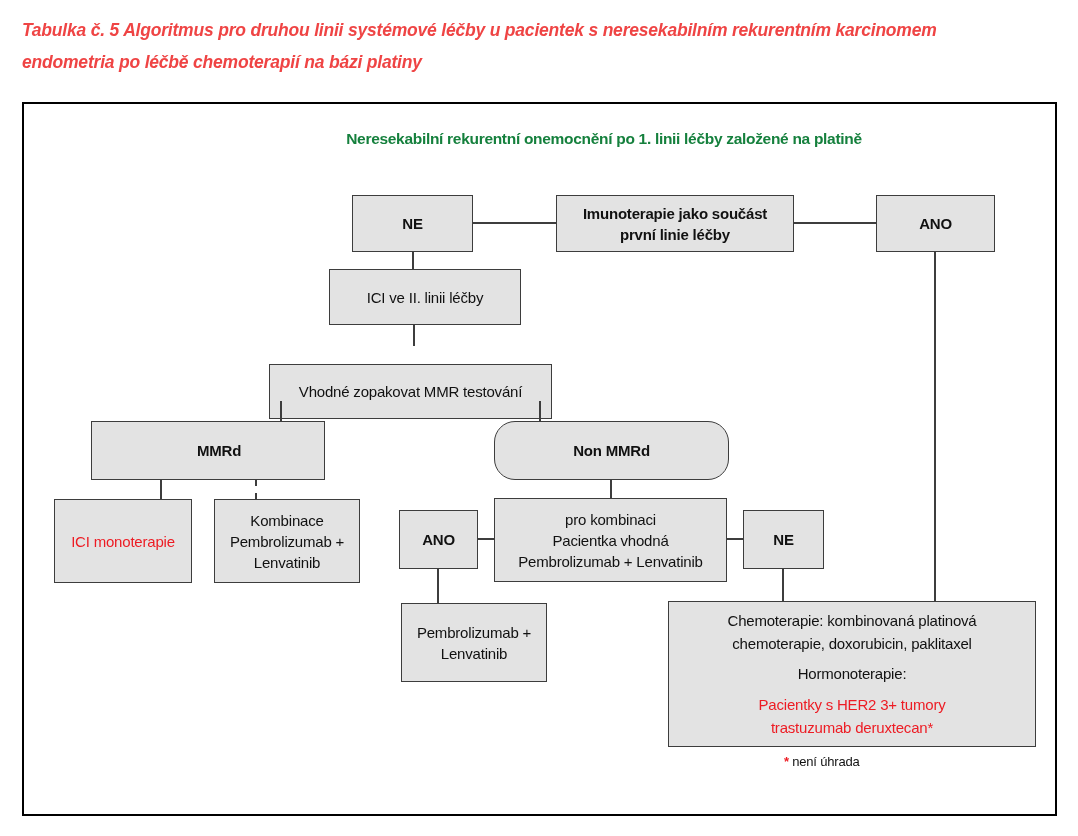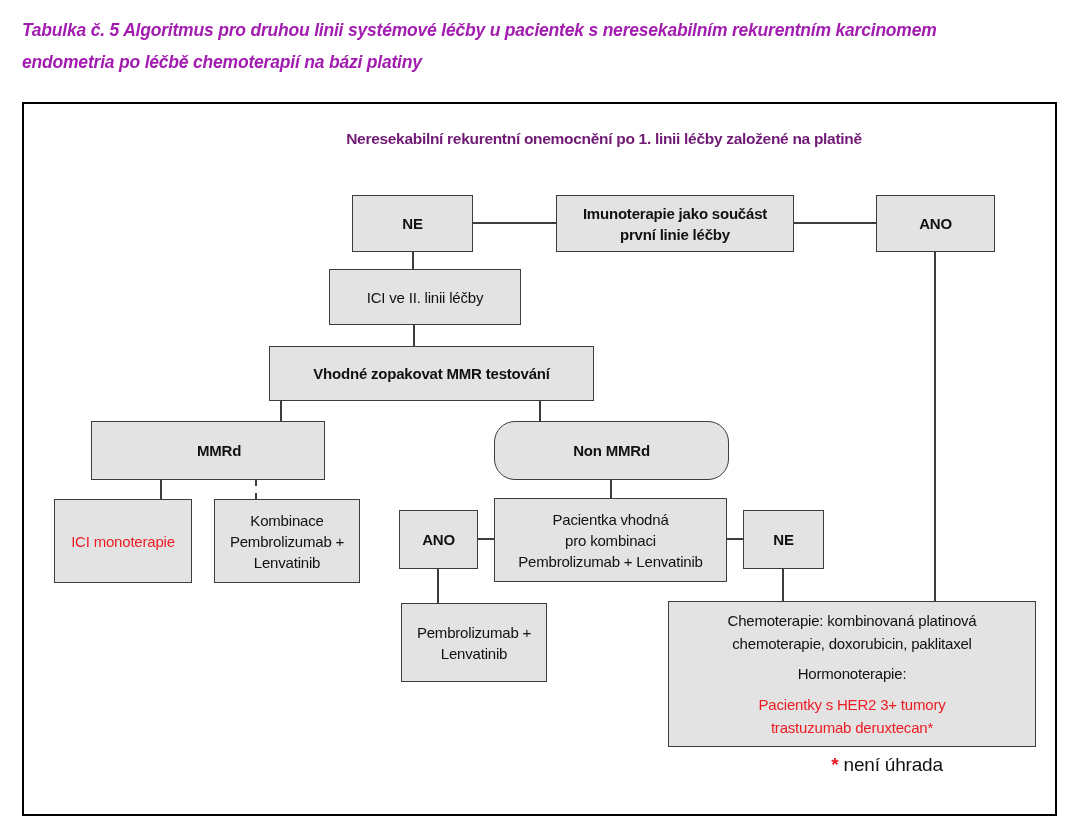--- a/index.html
+++ b/index.html
@@ -7,52 +7,52 @@
     position: relative;
     width: 1078px; height: 836px;
     font-family: "Liberation Sans", sans-serif;
     color: #111;
     background: #fff;
     overflow: hidden;
   }
   .figure-title {
     position: absolute; left: 22px; top: 14px; width: 1040px;
     font-size: 17.5px; font-weight: bold; font-style: italic;
-    line-height: 32px; color: #a21caf; letter-spacing: -0.2px;
+    line-height: 32px; color: #ef4444; letter-spacing: -0.2px;
   }
   .canvas {
     position: absolute; left: 22px; top: 102px;
     width: 1031px; height: 710px;
     border: 2px solid var(--outer_border, #000);
     background: #fff;
   }
   .heading {
     position: absolute; left: 240px; top: 26px; width: 680px;
     text-align: center; font-size: 15.5px; font-weight: bold;
-    letter-spacing: -0.3px; color: #701a75;
+    letter-spacing: -0.3px; color: #15803d;
   }
   .node {
     position: absolute;
     background: var(--box_fill, #e3e3e3);
     border: 1.5px solid var(--box_border, #3d3d3d);
     display: flex; align-items: center; justify-content: center;
     text-align: center; font-size: 15px; line-height: 1.4;
     letter-spacing: -0.2px; color: #111;
     box-sizing: border-box; padding: 2px 4px;
   }
   .bold { font-weight: bold; }
   .red { color: var(--red, #ed1c24); }
   .h-line { position: absolute; height: 2px; background: var(--line, #3d3d3d); }
   .v-line { position: absolute; width: 2px; background: var(--line, #3d3d3d); }
   .v-dash { position: absolute; width: 0; border-left: 2px dashed var(--line, #3d3d3d); }
   .chemo-inner { line-height: 1.55; }
   .chemo-inner .gap { margin-top: 7px; }
   .footnote {
     position: absolute; left: 760px; top: 650px; width: 206px;
-    text-align: center; font-size: 19px; color: #111; letter-spacing: -0.2px;
+    text-align: left; font-size: 13px; color: #111; letter-spacing: -0.2px;
   }
 </style>
 </head>
 <body>
 
 <div class="page">
 
   <div class="figure-title">
     <div>Tabulka č. 5  Algoritmus pro druhou linii systémové léčby u pacientek s neresekabilním rekurentním karcinomem</div>
     <div>endometria po léčbě chemoterapií na bázi platiny</div>
@@ -74,21 +74,21 @@
     </div>
 
     <div class="node bold" style="left:852px; top:91px; width:119px; height:57px;">
       <span>ANO</span>
     </div>
 
     <div class="node" style="left:305px; top:165px; width:192px; height:56px;text-align:right;">
       <span>ICI ve II. linii léčby</span>
     </div>
 
-    <div class="node" style="left:245px; top:242px; width:325px; height:55px;font-weight:bold;">
+    <div class="node" style="left:245px; top:260px; width:283px; height:55px;">
       <span>Vhodné zopakovat MMR testování</span>
     </div>
 
     <div class="node bold" style="left:67px; top:317px; width:234px; height:59px;padding-left:26px;">
       <span>MMRd</span>
     </div>
 
     <div class="node bold" style="left:470px; top:317px; width:235px; height:59px;border-radius:21px;">
       <span>Non MMRd</span>
     </div>
@@ -104,22 +104,22 @@
         <div>Lenvatinib</div>
       </div>
     </div>
 
     <div class="node bold" style="left:375px; top:406px; width:79px; height:59px;">
       <span>ANO</span>
     </div>
 
     <div class="node" style="left:470px; top:394px; width:233px; height:84px;">
       <div>
+        <div>pro kombinaci</div>
         <div>Pacientka vhodná</div>
-        <div>pro kombinaci</div>
         <div>Pembrolizumab + Lenvatinib</div>
       </div>
     </div>
 
     <div class="node bold" style="left:719px; top:406px; width:81px; height:59px;">
       <span>NE</span>
     </div>
 
     <div class="node" style="left:377px; top:499px; width:146px; height:79px;">
       <div>

